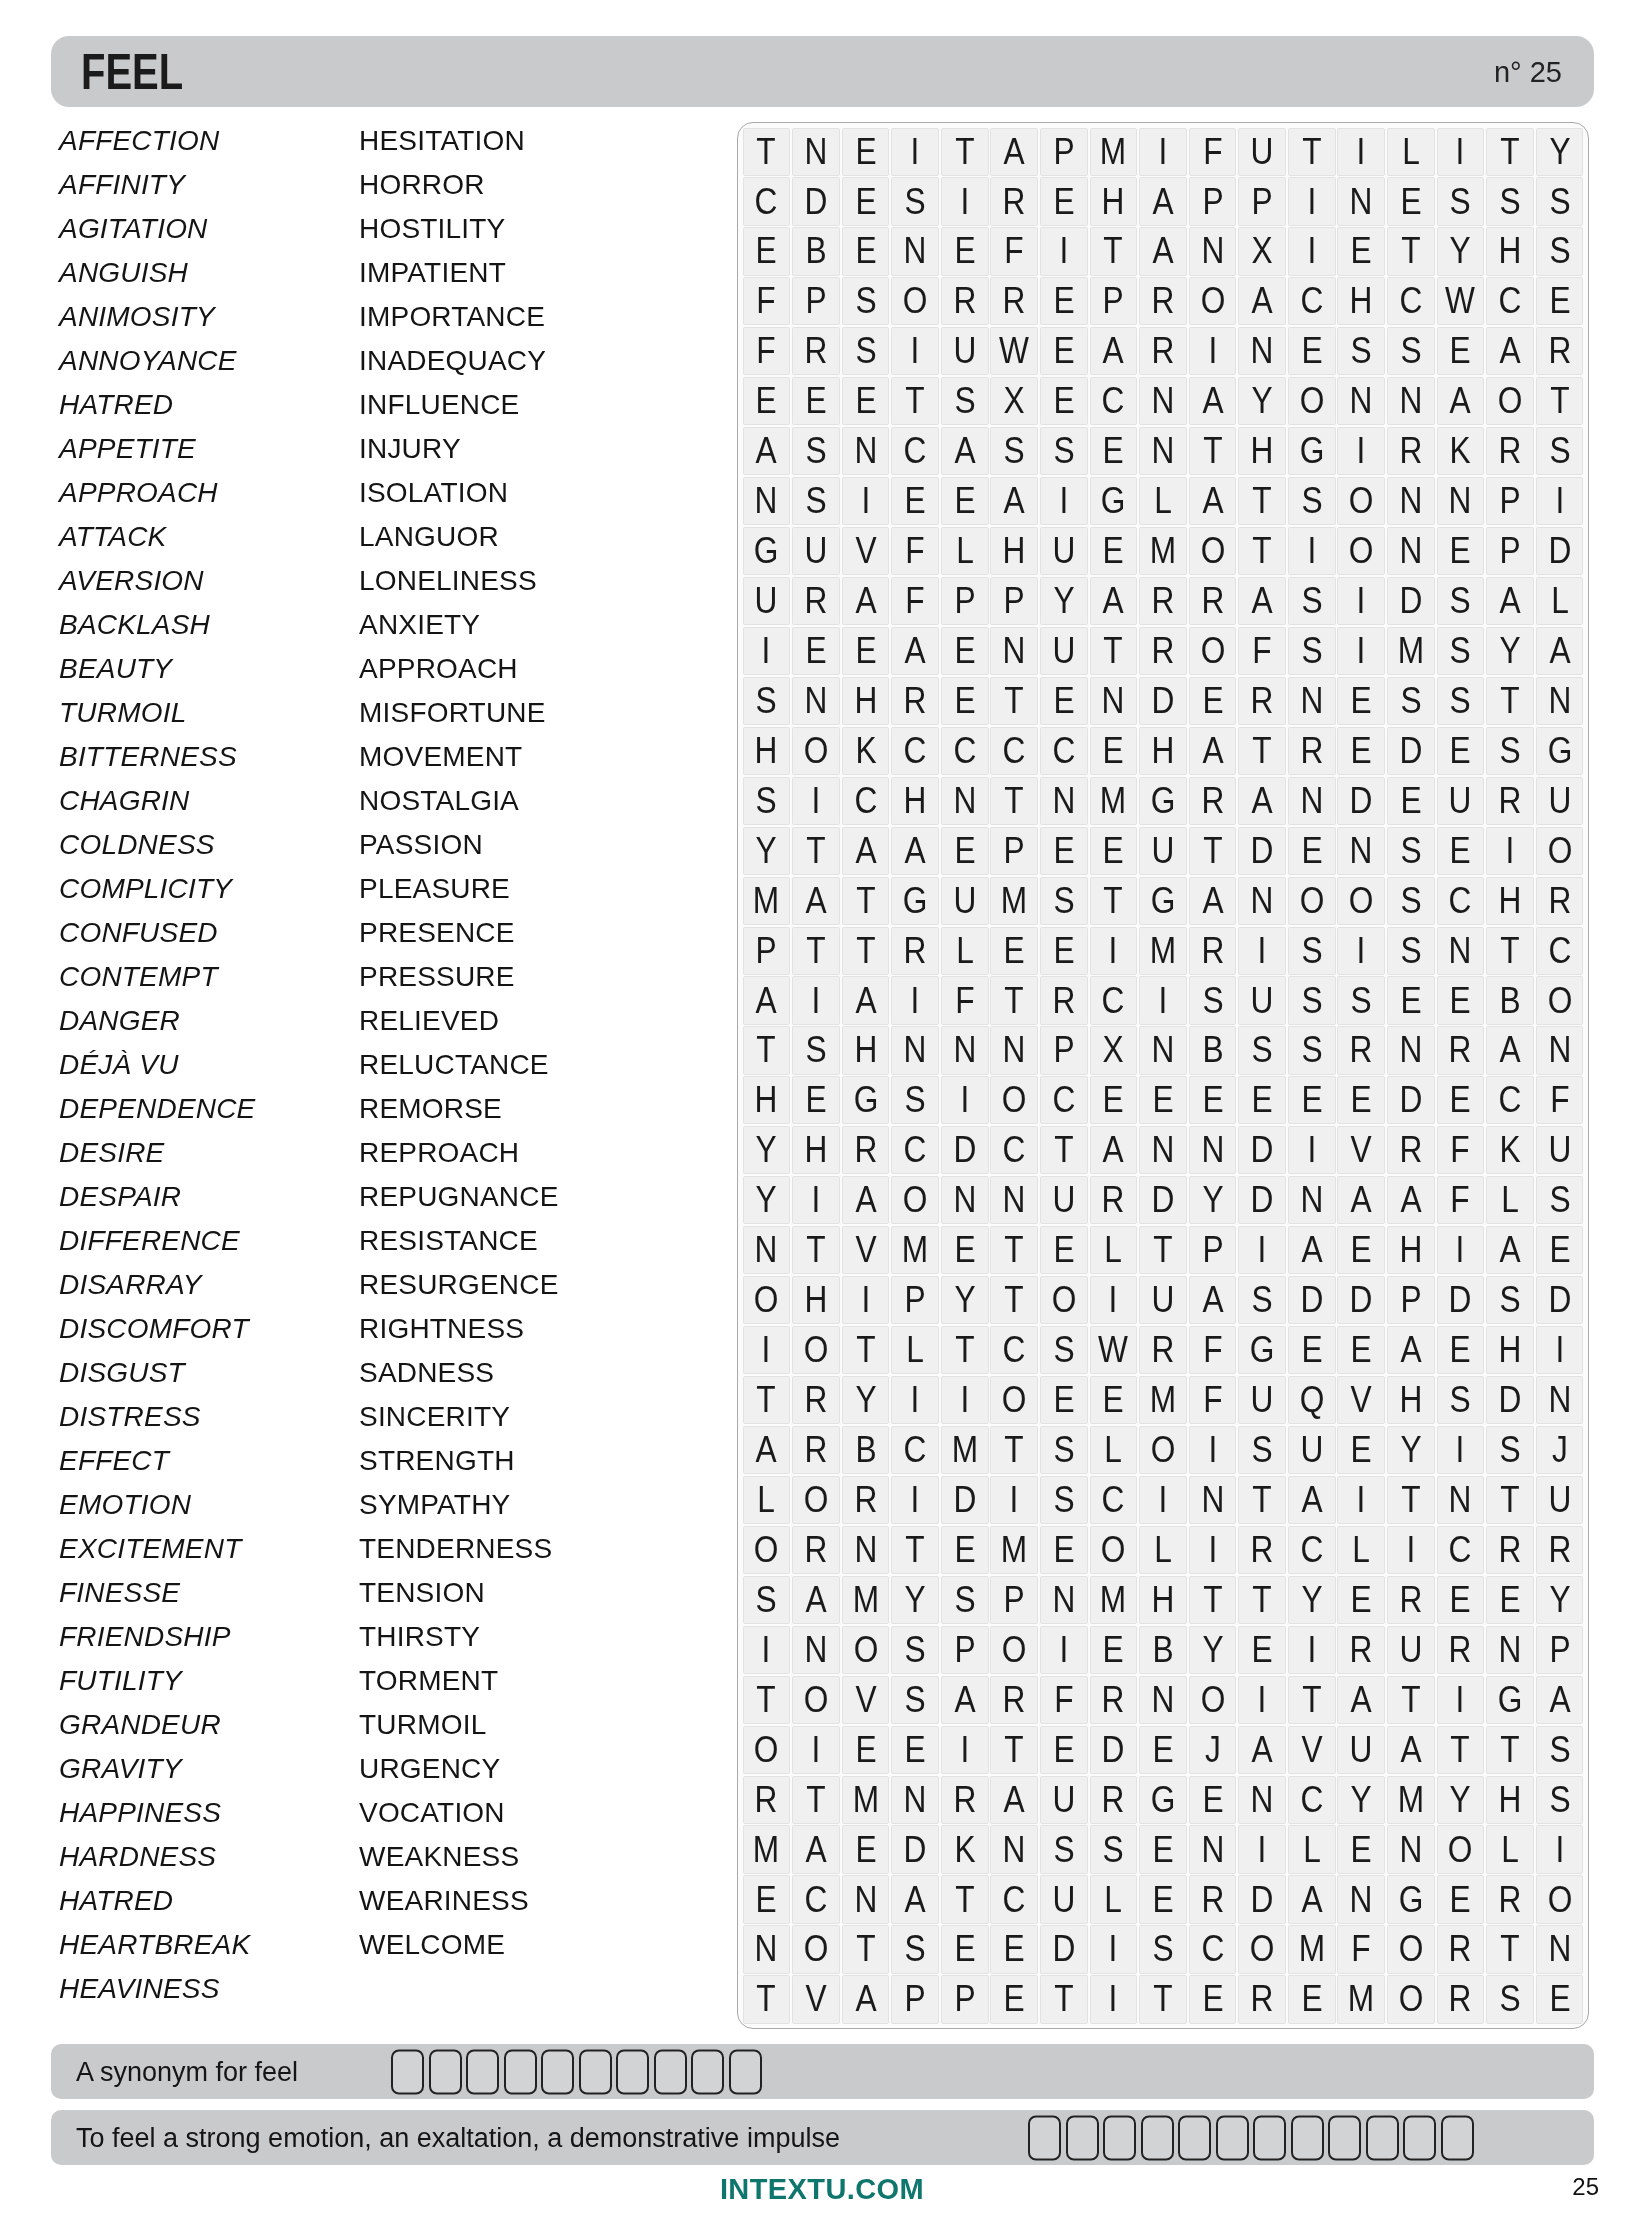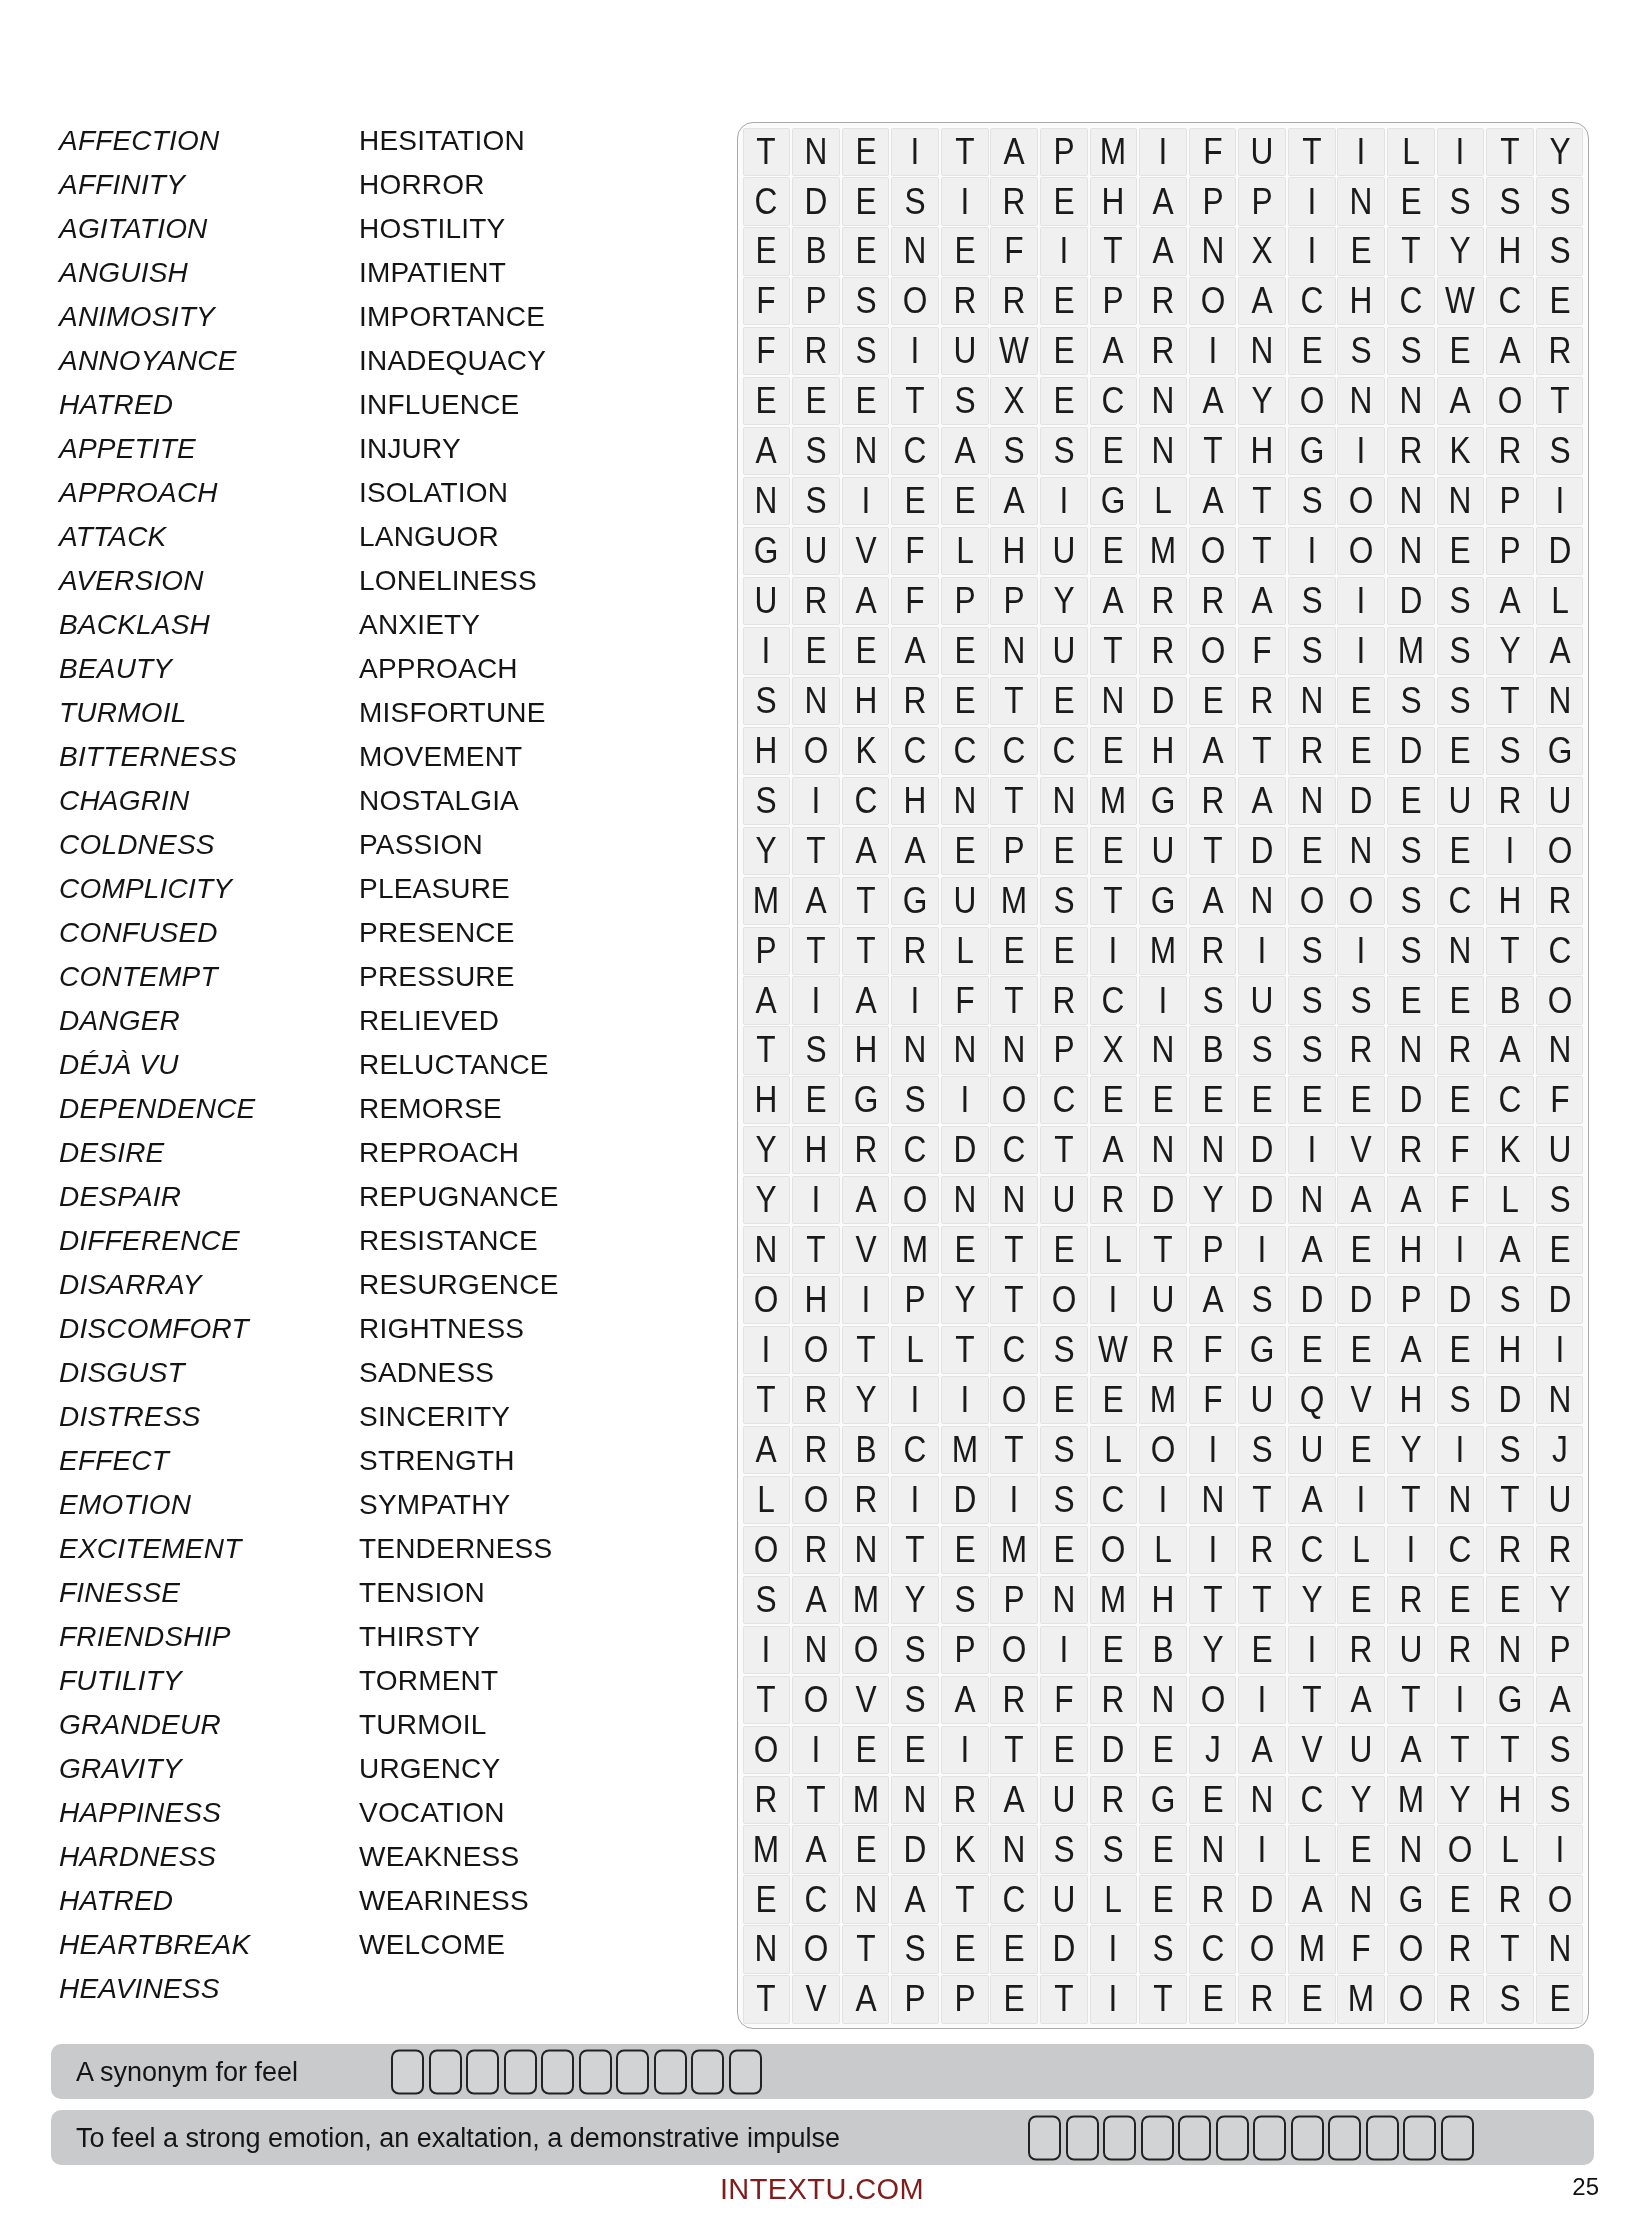--- a/index.html
+++ b/index.html
@@ -61,31 +61,35 @@
   #boxes-1 { left:340px; }
   #boxes-2 { left:977px; }
   .abox {
     width:33px; height:45px; box-sizing:border-box;
     border:2.2px solid #222222; border-radius:8px; background:rgba(255,255,255,0.18);
   }
 
   
   .footer-site {
     position:absolute; left:0; top:2173px; width:100%; text-align:center;
-    font-size:29px; font-weight:normal; color:#7f1d1d; letter-spacing:0.4px;
+    font-size:29px; font-weight:bold; color:#0f766e; letter-spacing:0.4px;
   }
   .footer-page {
     position:absolute; right:45px; top:2173px; font-size:24px; color:#111111;
   }
 </style>
 </head>
 <body>
 
 <div class="page">
 
+  <div class="header-bar" style="background: rgb(201, 202, 203);">
+    <div class="title">FEEL</div>
+    <div class="number">n° 25</div>
+  </div>
 
   <div class="word-col" id="word-col-1">
       <div class="word">AFFECTION</div>
       <div class="word">AFFINITY</div>
       <div class="word">AGITATION</div>
       <div class="word">ANGUISH</div>
       <div class="word">ANIMOSITY</div>
       <div class="word">ANNOYANCE</div>
       <div class="word">HATRED</div>
       <div class="word">APPETITE</div>

